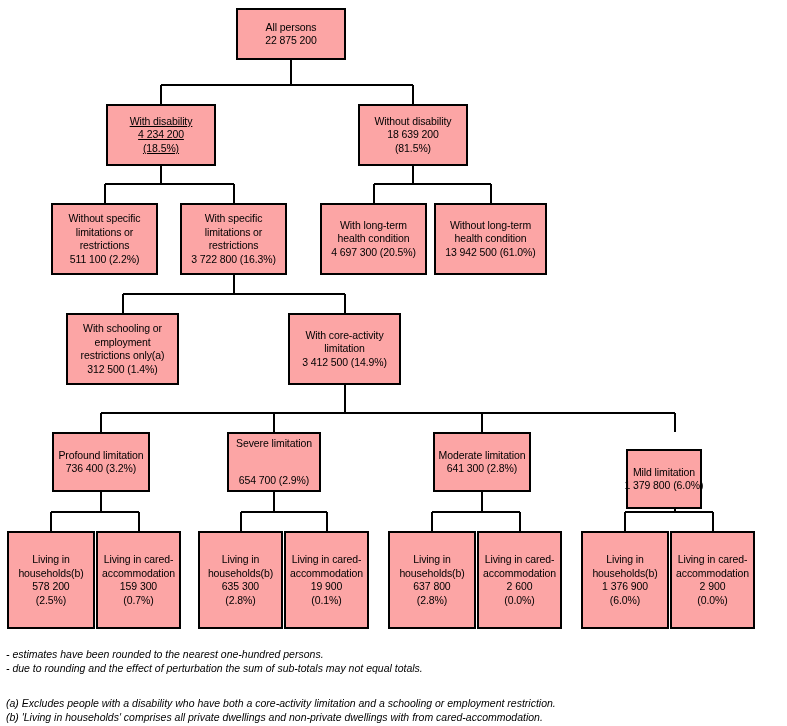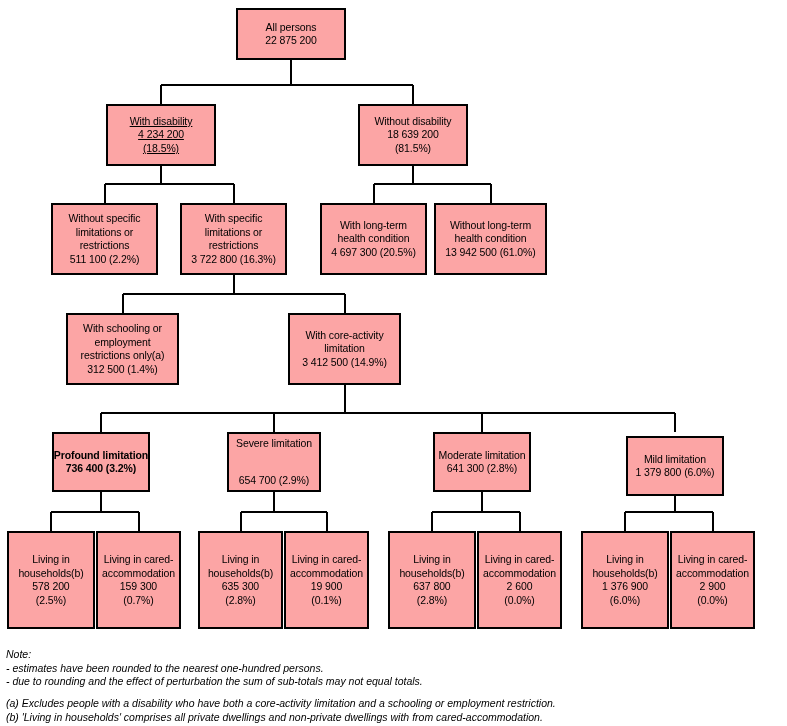--- a/index.html
+++ b/index.html
@@ -145,33 +145,33 @@
         <span class="ln">With schooling or</span>
         <span class="ln">employment</span>
         <span class="ln">restrictions only(a)</span>
         <span class="ln">312 500 (1.4%)</span>
       </div>
       <div class="node" style="left: 288px; top: 313px; width: 113px; height: 72px;">
         <span class="ln">With core-activity</span>
         <span class="ln">limitation</span>
         <span class="ln">3 412 500 (14.9%)</span>
       </div>
-      <div class="node" style="left: 52px; top: 432px; width: 98px; height: 60px; font-weight: bold;">
+      <div class="node" style="left: 52px; top: 432px; width: 98px; height: 60px;">
         <span class="ln">Profound limitation</span>
         <span class="ln">736 400 (3.2%)</span>
       </div>
       <div class="node" style="left: 227px; top: 432px; width: 94px; height: 60px; gap: 24px;">
         <span class="ln">Severe limitation</span>
         <span class="ln">654 700 (2.9%)</span>
       </div>
       <div class="node" style="left: 433px; top: 432px; width: 98px; height: 60px;">
         <span class="ln">Moderate limitation</span>
         <span class="ln">641 300 (2.8%)</span>
       </div>
-      <div class="node" style="left: 626px; top: 436px; width: 98px; height: 60px;">
+      <div class="node" style="left: 626px; top: 449px; width: 76px; height: 60px;">
         <span class="ln">Mild limitation</span>
         <span class="ln">1 379 800 (6.0%)</span>
       </div>
       <div class="node" style="left: 7px; top: 531px; width: 88px; height: 98px;">
         <span class="ln">Living in</span>
         <span class="ln">households(b)</span>
         <span class="ln">578 200</span>
         <span class="ln">(2.5%)</span>
       </div>
       <div class="node" style="left: 96px; top: 531px; width: 85px; height: 98px;">
@@ -212,21 +212,20 @@
       </div>
       <div class="node" style="left: 670px; top: 531px; width: 85px; height: 98px;">
         <span class="ln">Living in cared-</span>
         <span class="ln">accommodation</span>
         <span class="ln">2 900</span>
         <span class="ln">(0.0%)</span>
       </div>
     </div>
 
   <div class="notes" id="note-block">
-      <div>Note:</div>
       <div>- estimates have been rounded to the nearest one-hundred persons.</div>
       <div>- due to rounding and the effect of perturbation the sum of sub-totals may not equal totals.</div>
     </div>
   <div class="notes" id="footnote-block">
       <div>(a) Excludes people with a disability who have both a core-activity limitation and a schooling or employment restriction.</div>
       <div>(b) 'Living in households' comprises all private dwellings and non-private dwellings with from cared-accommodation.</div>
     </div>
 
 </div>
 

